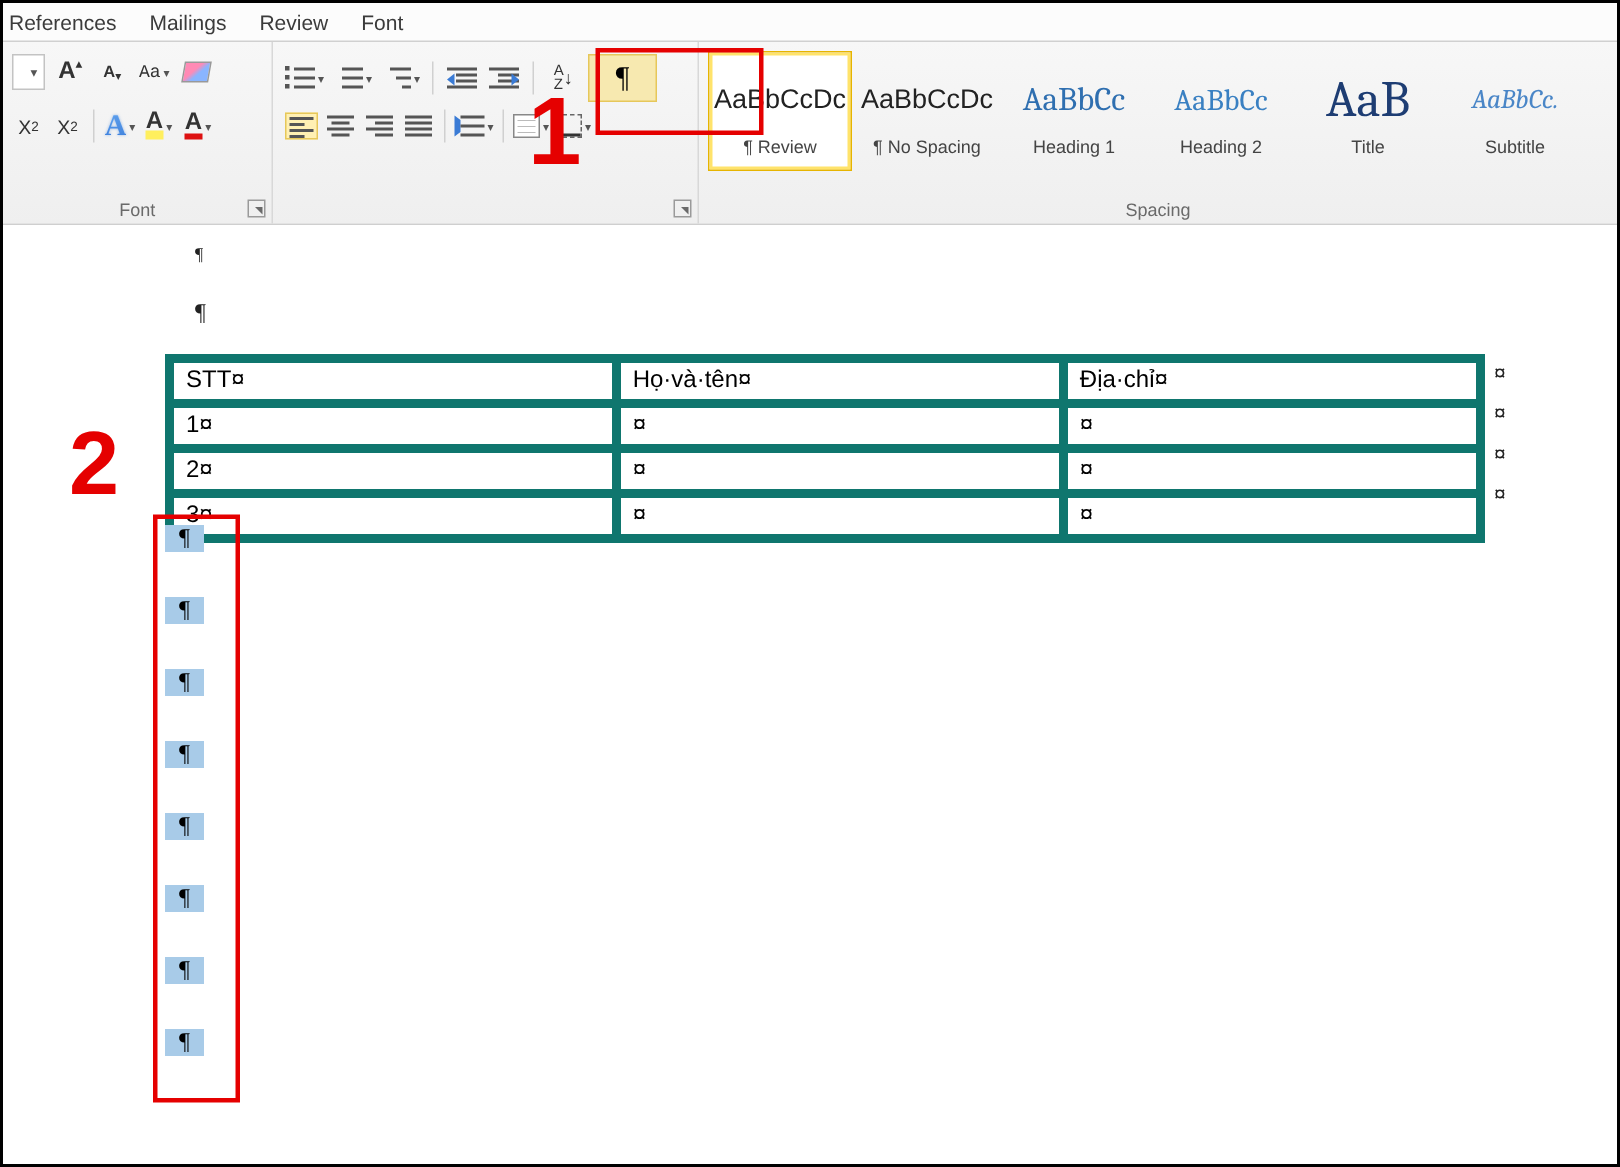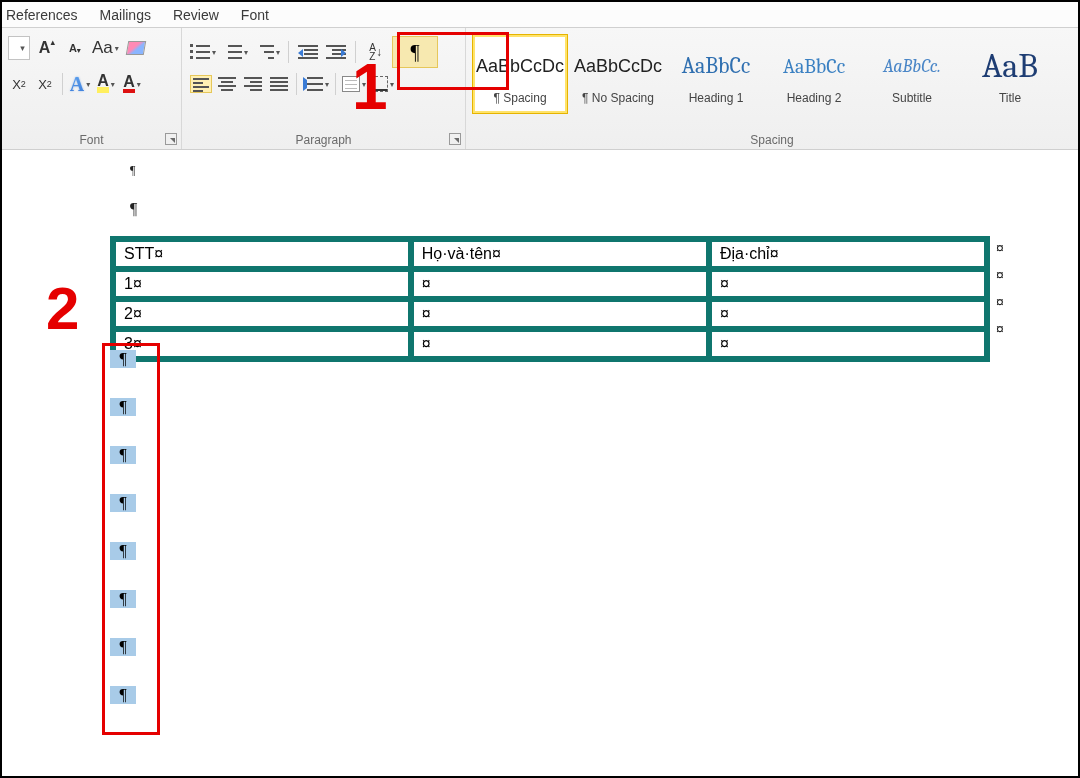--- a/index.html
+++ b/index.html
@@ -19,21 +19,21 @@
 
   
   .g-font { left: 0; width: 180px; }
   .font-row1 { position: absolute; top: 8px; left: 6px; display: flex; align-items: center; gap: 6px; }
   .dd { display: inline-flex; align-items: center; height: 24px; border: 1px solid #c3c3c3; background: #fff; padding: 0 4px; font-size: 12px; }
   .dd .car { margin-left: 4px; font-size: 9px; color: #555; }
   .btn { display: inline-flex; align-items: center; justify-content: center; height: 24px; min-width: 22px; font-size: 14px; color: #333; cursor: default; }
   .btn .car { font-size: 8px; margin-left: 2px; color: #555; }
   .bigA { font-size: 16px; font-weight: 600; }
   .smallA { font-size: 11px; font-weight: 600; }
-  .Aa { font-size: 17px; }
+  .Aa { font-size: 12px; font-family: Liberation Mono, monospace; }
   .erase { width: 18px; height: 14px; background: linear-gradient(135deg,#ff8ab5 40%,#8ab5ff 60%); border: 1px solid #999; transform: skewX(-10deg); }
   .font-row2 { position: absolute; top: 44px; left: 6px; display: flex; align-items: center; gap: 4px; }
   .sub { font-size: 13px; }
   .sub sub, .sub sup { font-size: 9px; }
   .textfx { font-family: Georgia, serif; font-size: 20px; font-weight: bold;
             background: linear-gradient(#6fb7ff,#2a6fd6); -webkit-background-clip: text; color: transparent;
             text-shadow: 0 0 2px rgba(80,140,220,.6); }
   .hiA { font-size: 16px; font-weight: 600; border-bottom: 6px solid #ffef5e; line-height: 12px; }
   .fcA { font-size: 16px; font-weight: 600; border-bottom: 4px solid #d11; line-height: 14px; }
 
@@ -264,49 +264,48 @@
         <span style="width:1px;height:22px;background:#d0d0d0;margin:0 2px"></span>
         <span class="btn">
             <span class="shade"></span>
             <span class="car">▾</span>
           </span>
         <span class="btn">
             <span class="bord"></span>
             <span class="car">▾</span>
           </span>
       </div>
-      <div class="group-label">Paragraph</div>
       <div class="dl"></div>
     </div>
 
     <div class="group g-styles" style="border-right:none;">
       <div class="style-gallery" id="style-gallery">
           <div class="style-item sel">
             <div class="style-prev p-normal">AaBbCcDc</div>
-            <div class="style-name">¶ Spacing</div>
+            <div class="style-name">¶ Review</div>
           </div>
           <div class="style-item">
             <div class="style-prev p-nospacing">AaBbCcDc</div>
             <div class="style-name">¶ No Spacing</div>
           </div>
           <div class="style-item">
             <div class="style-prev p-h1">AaBbCc</div>
             <div class="style-name">Heading 1</div>
           </div>
           <div class="style-item">
             <div class="style-prev p-h2">AaBbCc</div>
             <div class="style-name">Heading 2</div>
           </div>
           <div class="style-item">
+            <div class="style-prev p-title">AaB</div>
+            <div class="style-name">Title</div>
+          </div>
+          <div class="style-item">
             <div class="style-prev p-sub">AaBbCc.</div>
             <div class="style-name">Subtitle</div>
-          </div>
-          <div class="style-item">
-            <div class="style-prev p-title">AaB</div>
-            <div class="style-name">Title</div>
           </div>
         </div>
       <div class="group-label">Spacing</div>
     </div>
   </div>
 
   <div class="doc">
     <div class="first-marks">
       <span class="para-mark" style="font-size:12px">¶</span>
       <span class="para-mark m2">¶</span>

